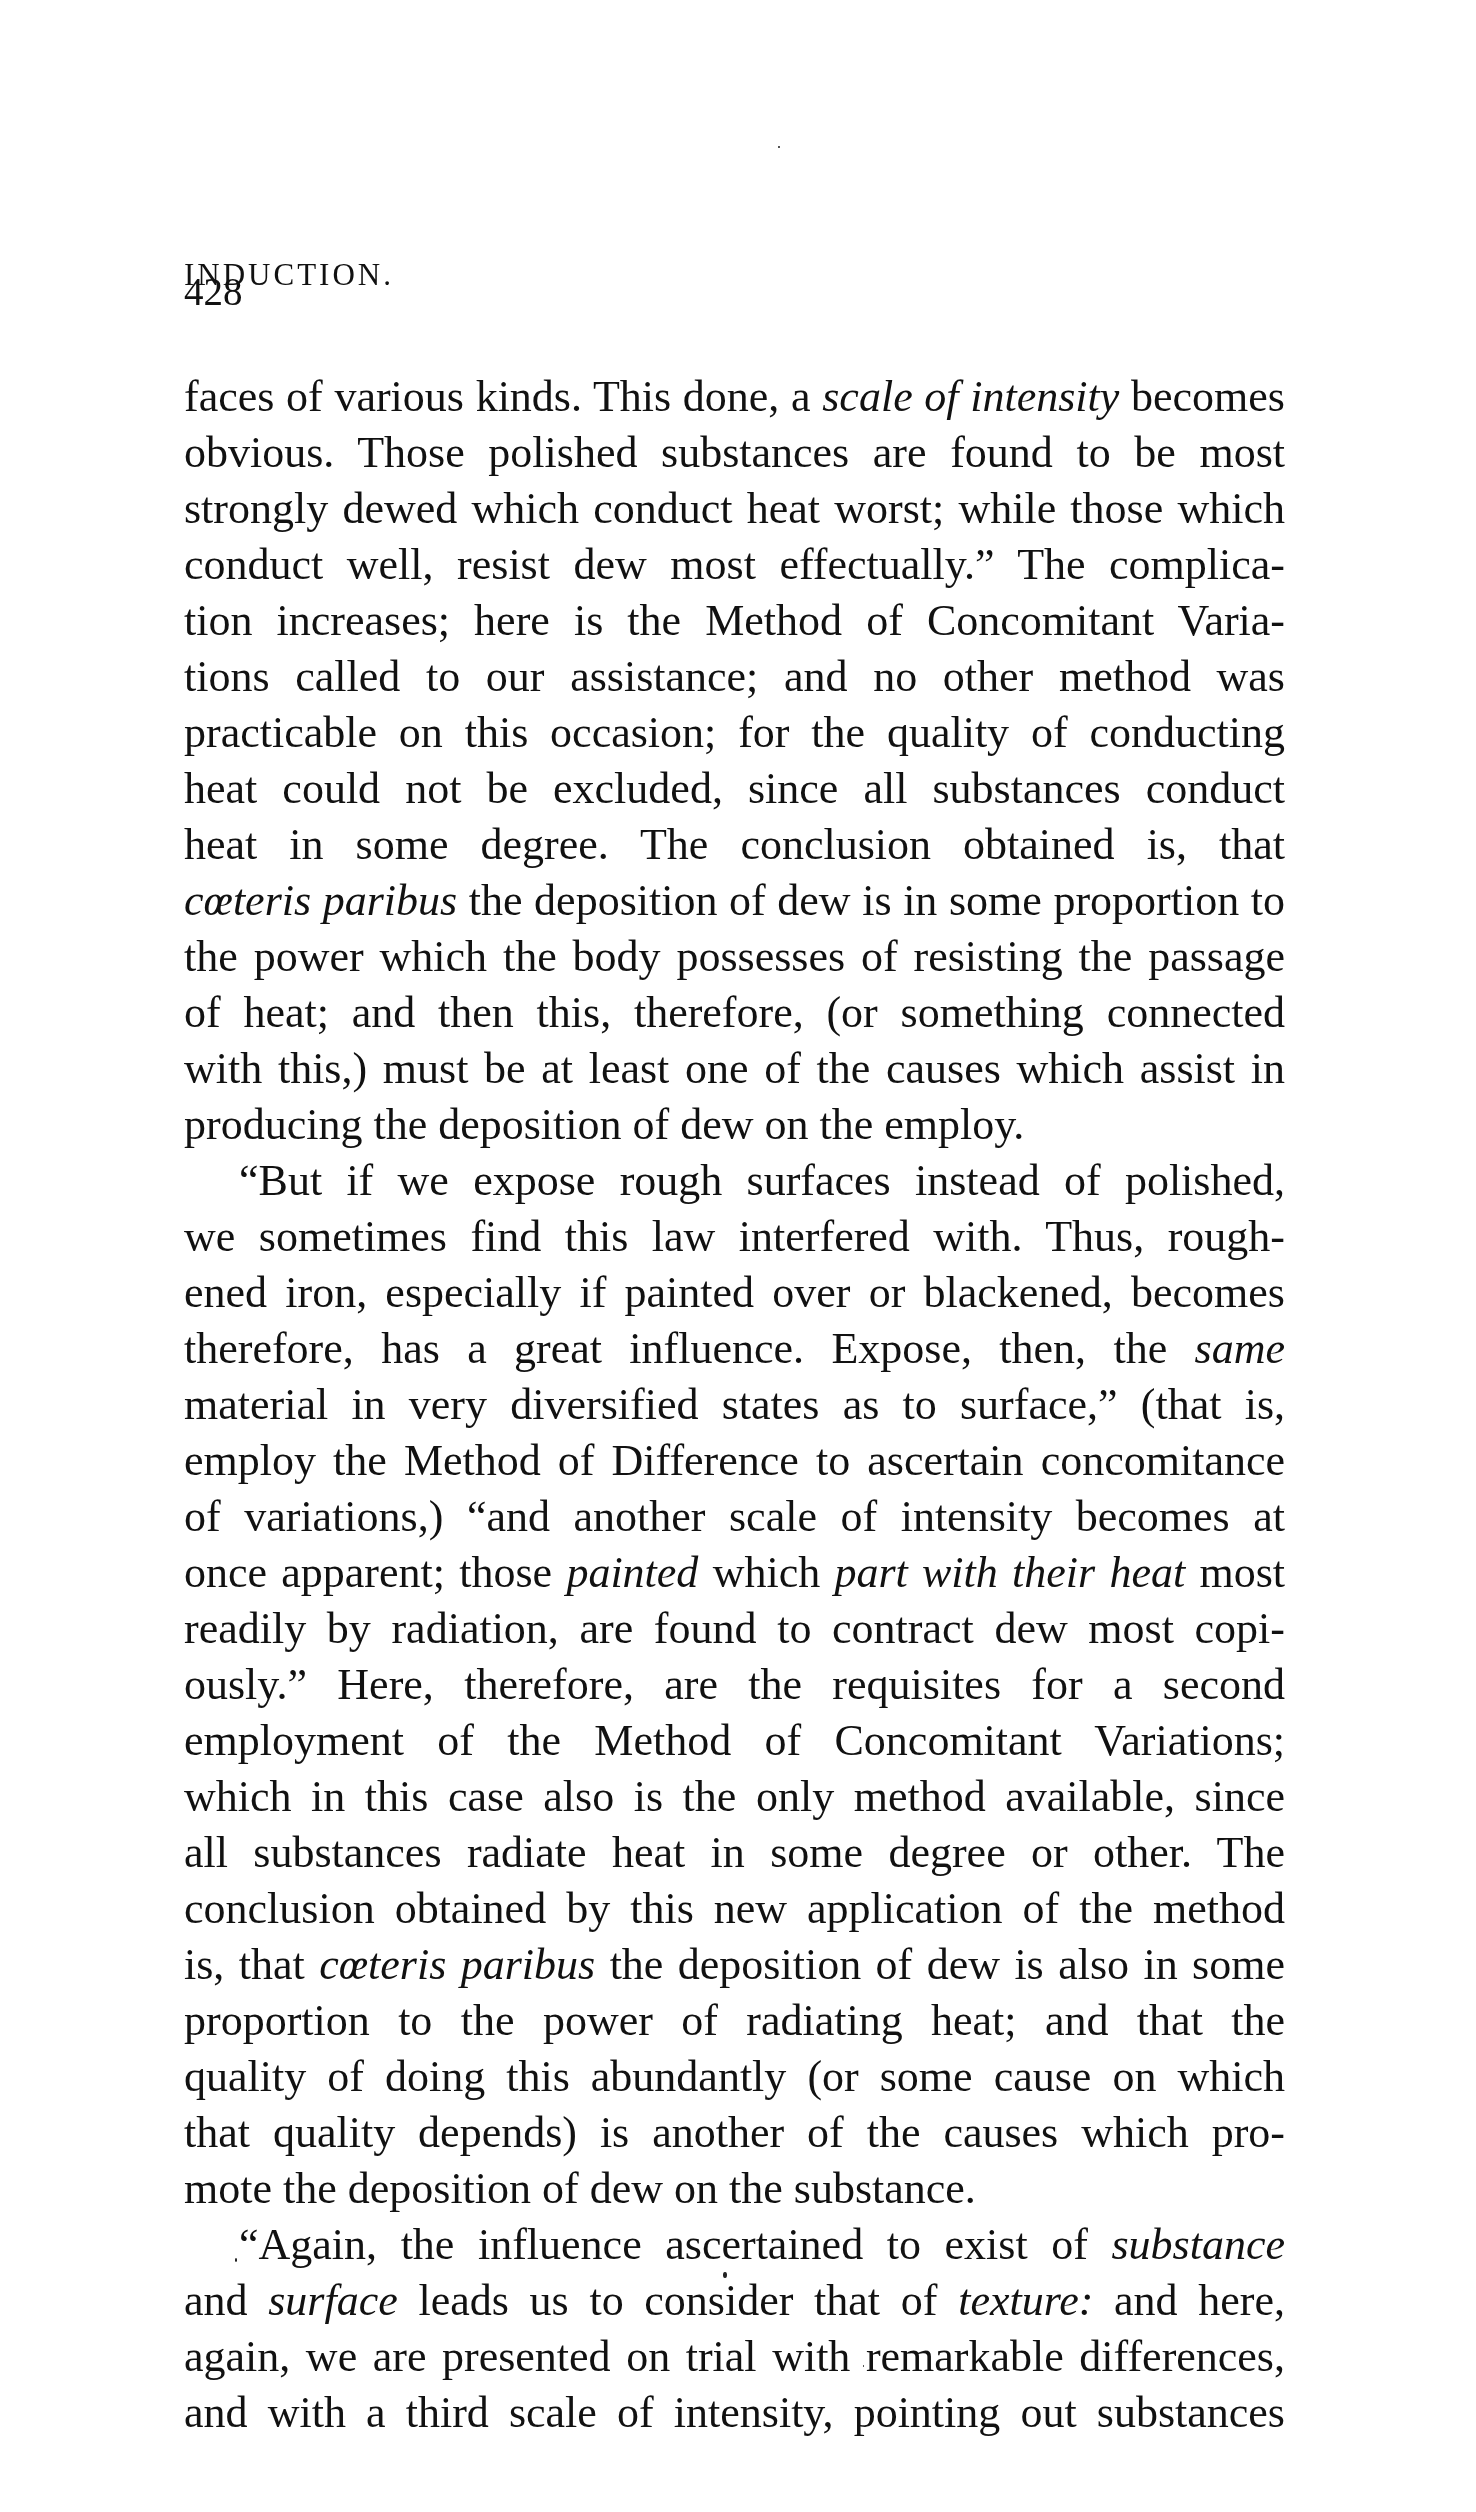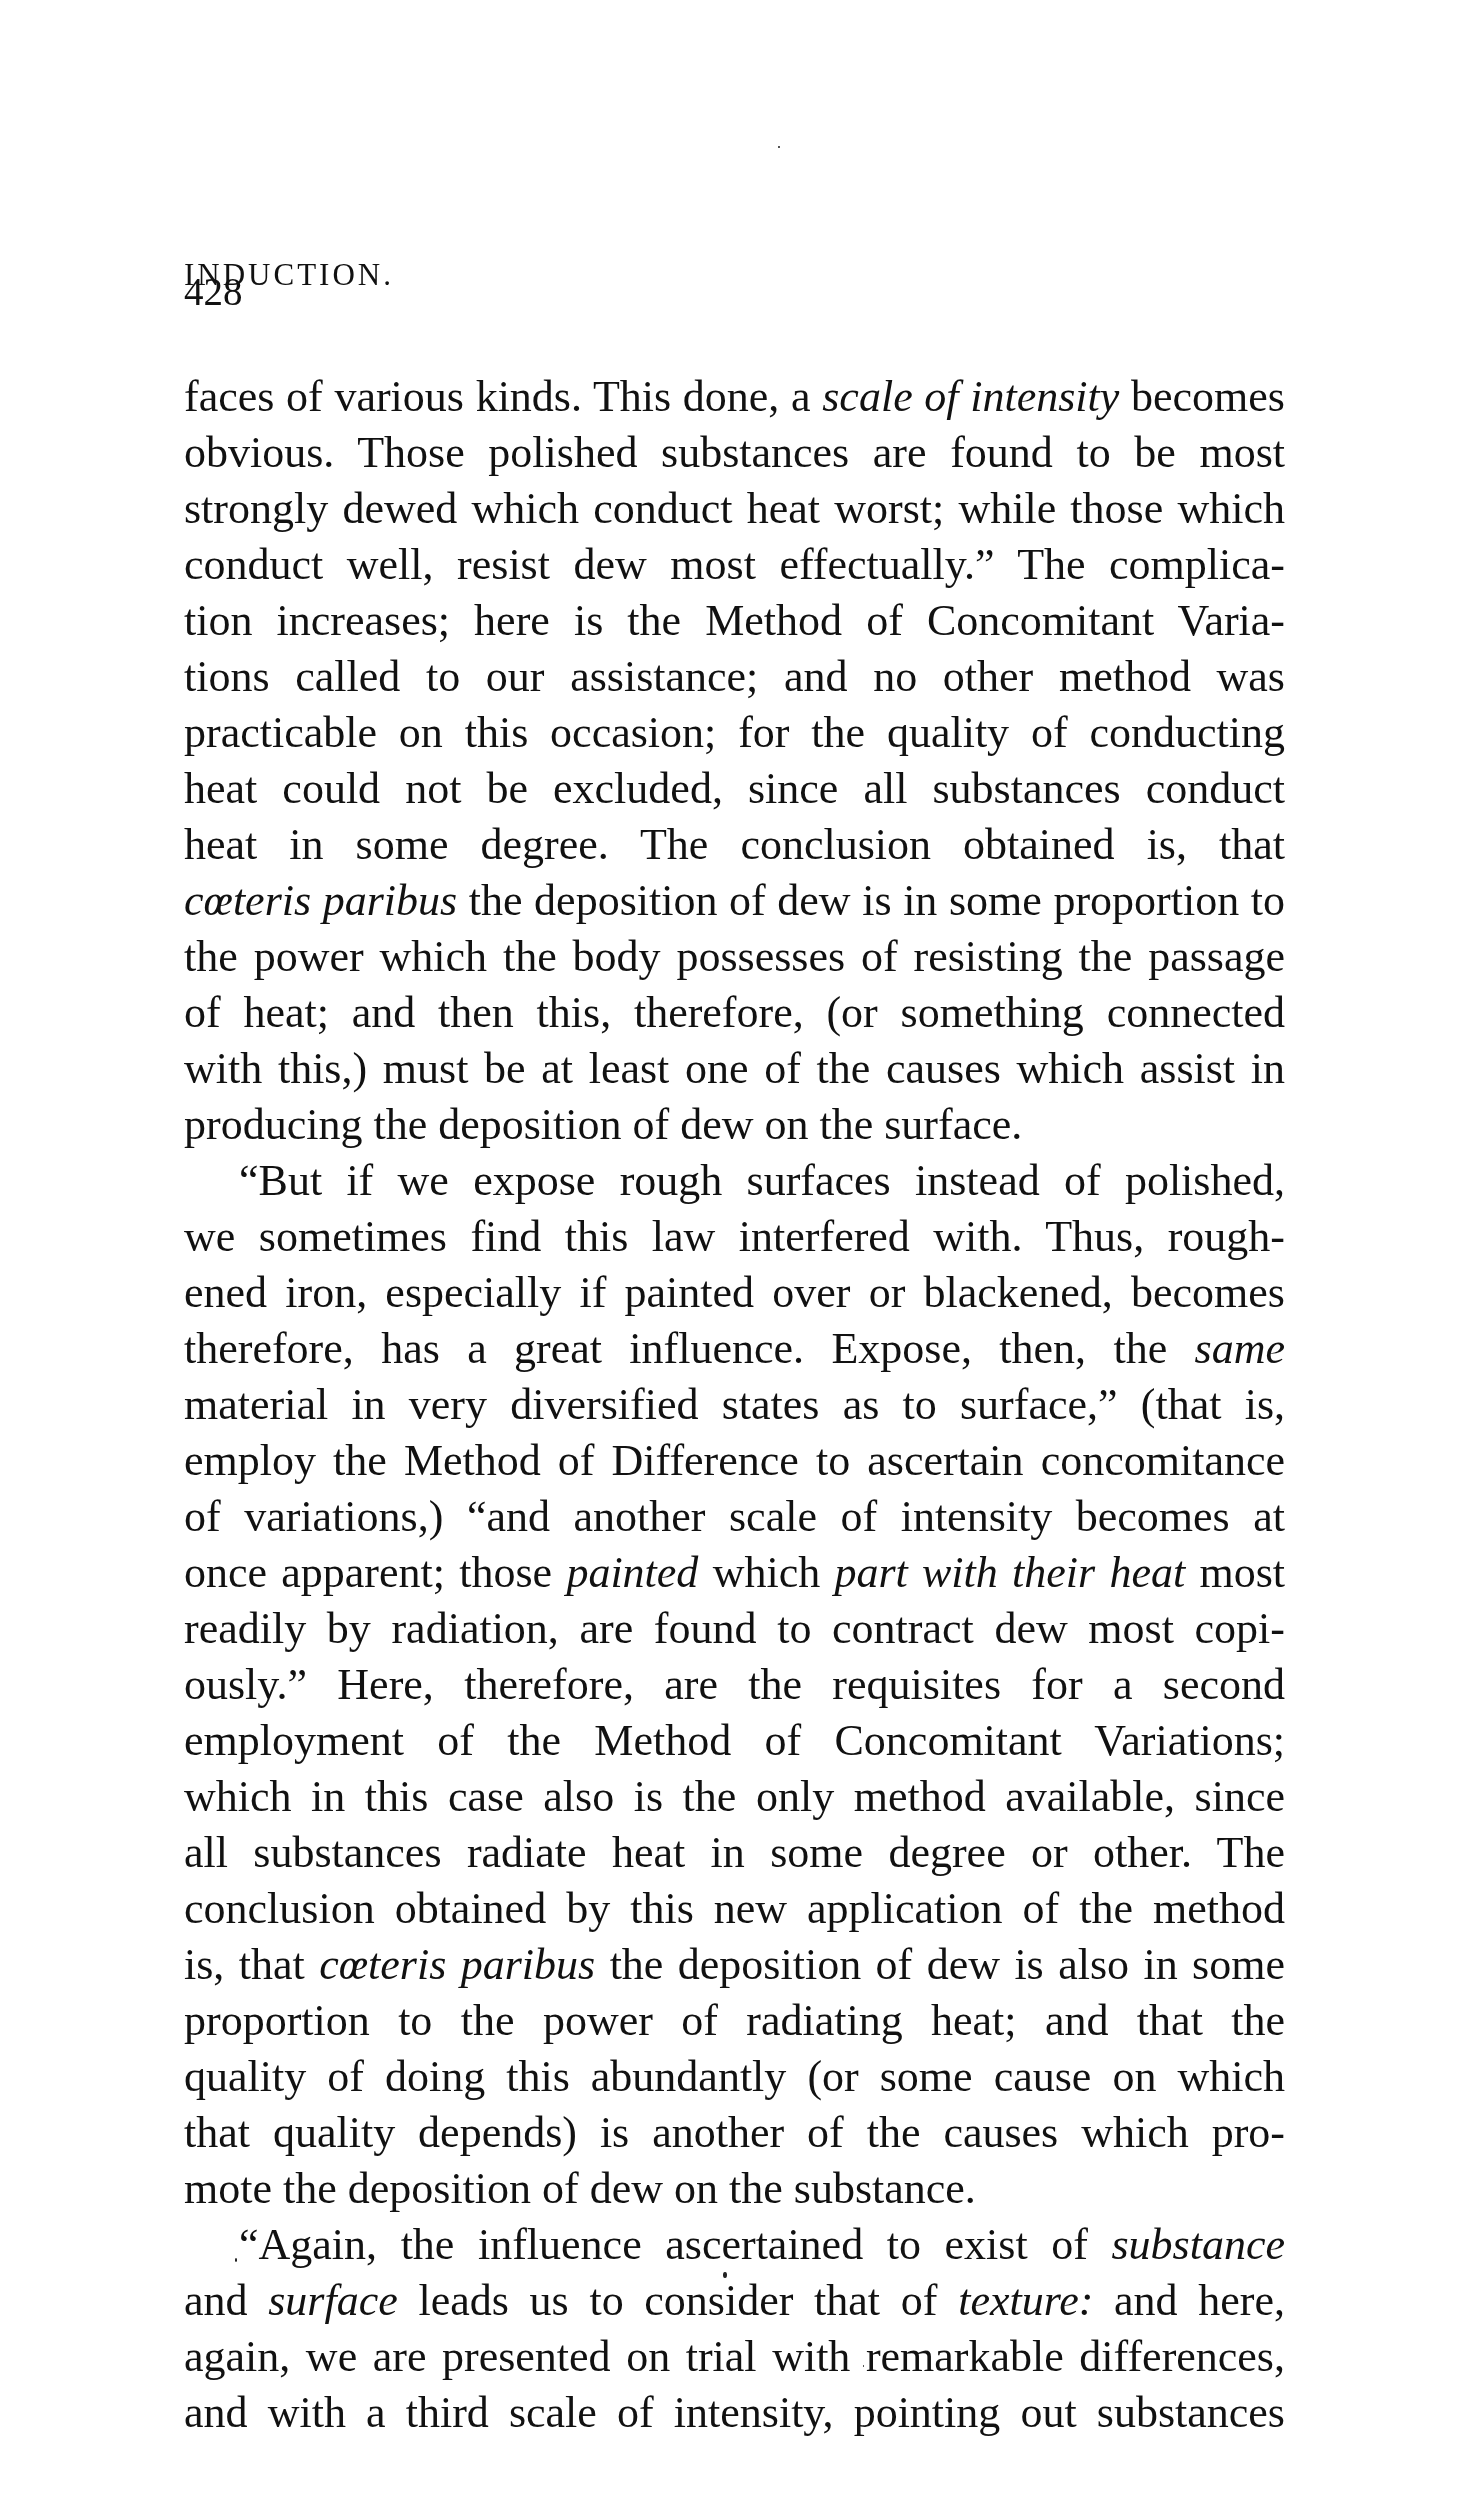--- a/index.html
+++ b/index.html
@@ -29,21 +29,21 @@
     <div class="line">conduct well, resist dew most effectually.”  The complica-</div>
     <div class="line">tion increases; here is the Method of Concomitant Varia-</div>
     <div class="line">tions called to our assistance; and no other method was</div>
     <div class="line">practicable on this occasion; for the quality of conducting</div>
     <div class="line">heat could not be excluded, since all substances conduct</div>
     <div class="line">heat in some degree.  The conclusion obtained is, that</div>
     <div class="line"><i>cœteris paribus</i> the deposition of dew is in some proportion to</div>
     <div class="line">the power which the body possesses of resisting the passage</div>
     <div class="line">of heat; and then this, therefore, (or something connected</div>
     <div class="line">with this,) must be at least one of the causes which assist in</div>
-    <div class="line last">producing the deposition of dew on the surface.</div>
+    <div class="line last">producing the deposition of dew on the employ.</div>
     <div class="line indent">“But if we expose rough surfaces instead of polished,</div>
     <div class="line">we sometimes find this law interfered with.  Thus, rough-</div>
     <div class="line">ened iron, especially if painted over or blackened, becomes</div>
     <div class="line">therefore, has a great influence.  Expose, then, the <i>same</i></div>
     <div class="line">material in very diversified states as to surface,” (that is,</div>
     <div class="line">employ the Method of Difference to ascertain concomitance</div>
     <div class="line">of variations,) “and another scale of intensity becomes at</div>
     <div class="line">once apparent; those <i>painted</i> which <i>part with their heat</i> most</div>
     <div class="line">readily by radiation, are found to contract dew most copi-</div>
     <div class="line">ously.”  Here, therefore, are the requisites for a second</div>

